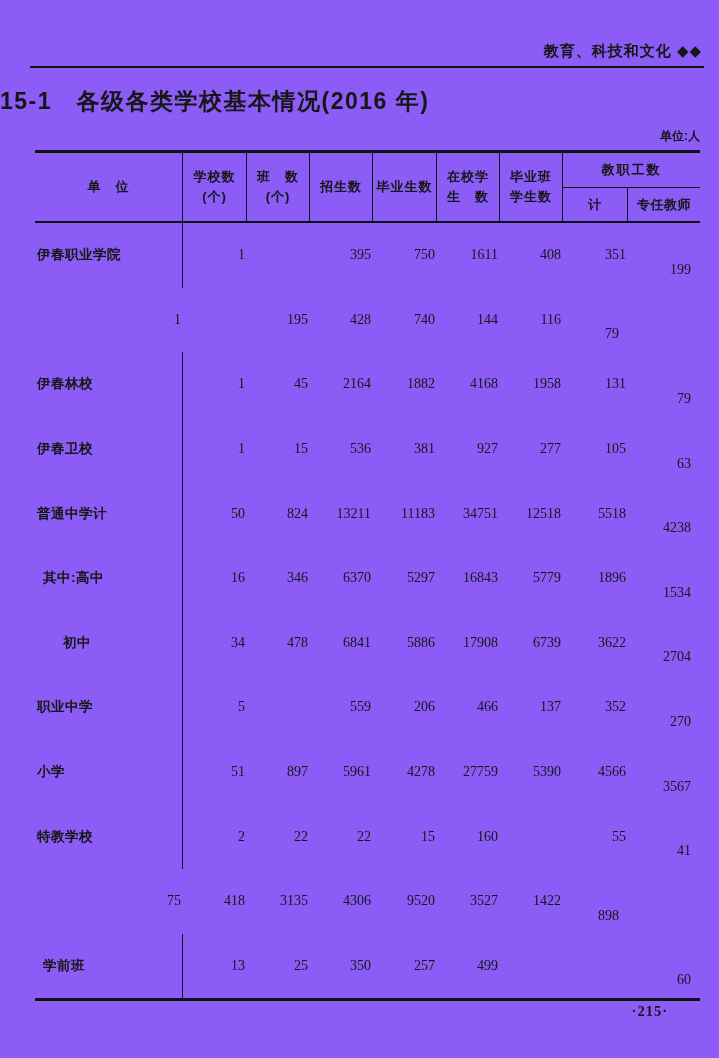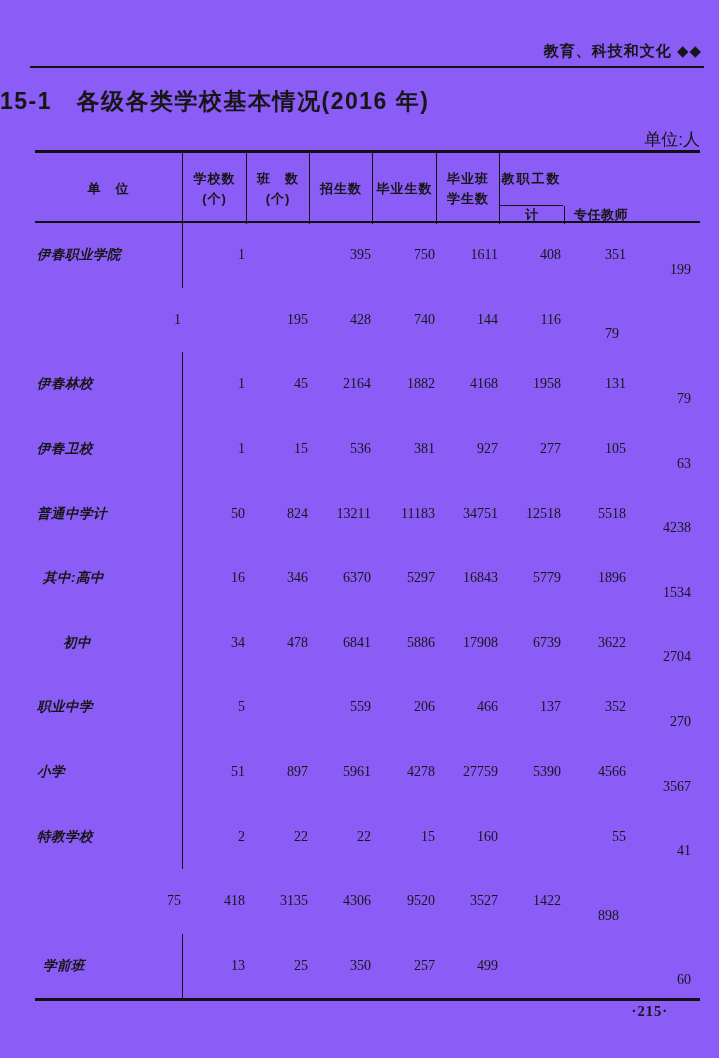--- a/index.html
+++ b/index.html
@@ -28,21 +28,21 @@
   .title {
     position: absolute;
     top: 86px; left: 0; width: 100%;
     text-align: left;
     font-size: 23px; font-weight: bold;
     letter-spacing: 1.5px;
   }
   .unit-note {
     position: absolute;
     top: 128px; right: 19px;
-    font-size: 17px; font-weight: normal;
+    font-size: 12px; font-weight: bold;
   }
 
   .table {
     position: absolute;
     left: 35px; top: 150px;
     width: 665px;
     border-top: 3px solid #111;
     border-bottom: 3px solid #111;
   }
 
@@ -61,21 +61,21 @@
     align-items: center;
     justify-content: center;
     text-align: center;
     line-height: 20px;
     letter-spacing: 1px;
   }
   .h-group {
     display: flex; flex-direction: column;
   }
   .h-group-title {
-    height: 53px;
+    height: 35px;
     border-bottom: 1px solid #111;
     display: flex; align-items: center; justify-content: center;
     letter-spacing: 2px;
   }
   .h-sub { display: grid; grid-template-columns: 65px 72px; flex: 1; }
   .h-sub-cell {
     display: flex; align-items: center; justify-content: center;
     letter-spacing: 0.5px;
   }
   .h-sub-cell.first { border-right: 1px solid #111; }
@@ -88,21 +88,20 @@
     height: 64.6px;
     align-items: center;
   }
   .label-cell {
     align-self: stretch;
     display: flex; align-items: center;
     border-right: 1px solid #111;
     font-size: 13.5px; font-weight: bold;
     letter-spacing: 0.5px;
     white-space: nowrap;
-    font-style: italic;
   }
   .num-cell {
     font-family: "Liberation Serif", "DejaVu Serif", serif;
     font-size: 14px;
     text-align: right;
     padding-right: 2px;
   }
   .num-cell.last { padding-right: 9px; margin-top: 29px; }
 
   .page-number {
@@ -137,20 +136,24 @@
       </div>
       <div class="h-cell">
         <span>班　数</span>
         <span>(个)</span>
       </div>
       <div class="h-cell">
         <span>招生数</span>
       </div>
       <div class="h-cell">
         <span>毕业生数</span>
+      </div>
+      <div class="h-cell">
+        <span>在校学</span>
+        <span>生　数</span>
       </div>
       <div class="h-cell">
         <span>毕业班</span>
         <span>学生数</span>
       </div>
       <div class="h-group">
         <div class="h-group-title">教职工数</div>
         <div class="h-sub">
           <div class="h-sub-cell first">计</div>
           <div class="h-sub-cell">专任教师</div>

